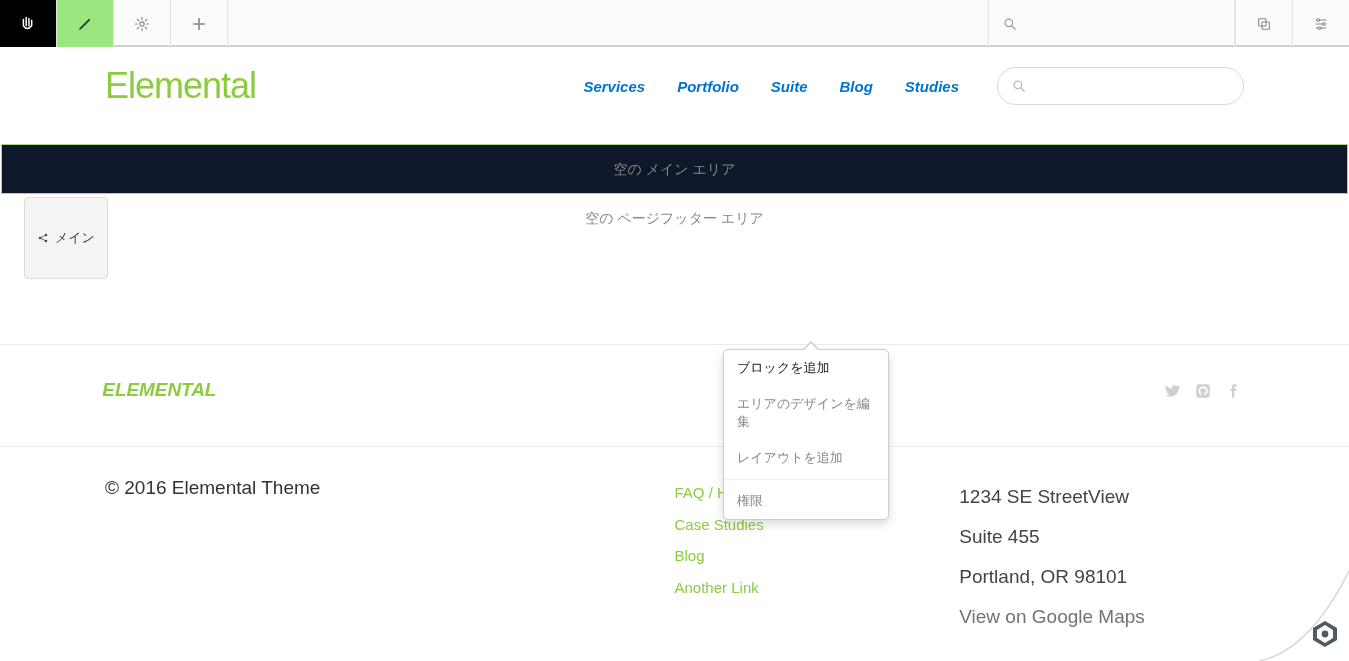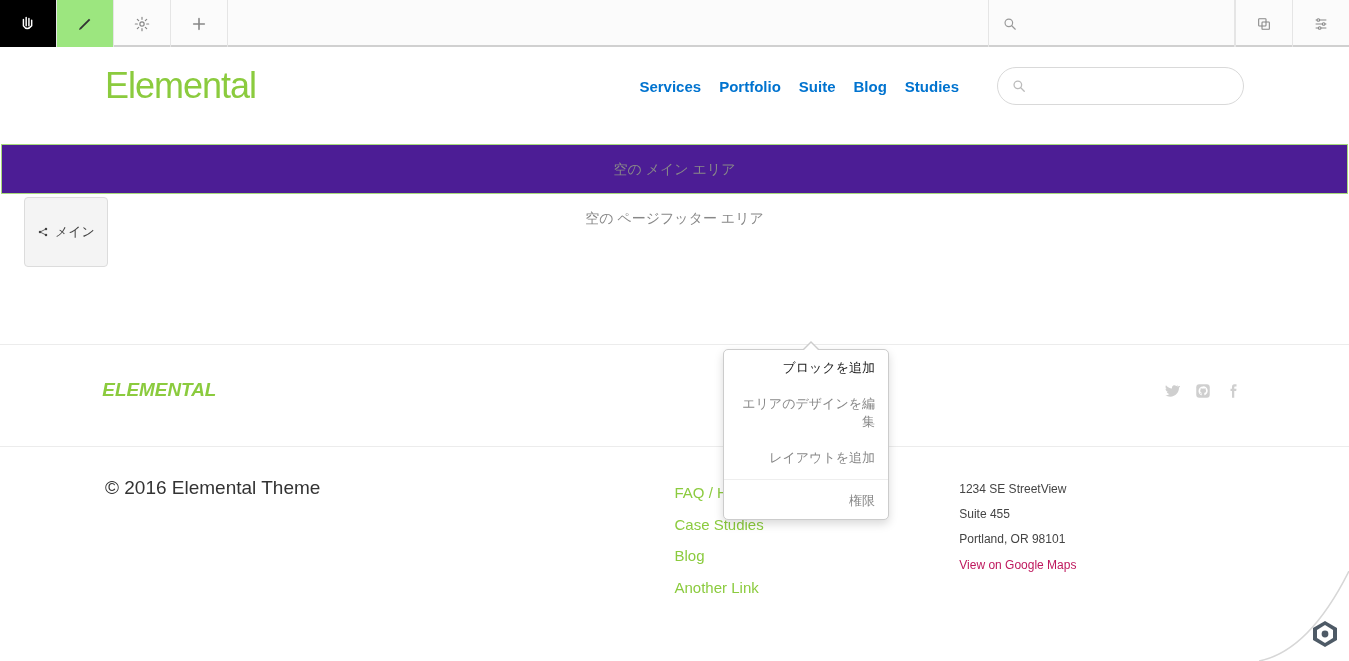--- a/index.html
+++ b/index.html
@@ -10,47 +10,47 @@
 .admin-btn { width: 57px; height: 47px; display: flex; align-items: center; justify-content: center; border-right: 1px solid #e5e5e5; cursor: pointer; color: #555; }
 .admin-btn.logo { background: #000; color: #fff; }
 .admin-btn.edit-active { background: #9ce67f; color: #333; }
 .admin-spacer { flex: 1; }
 .admin-search { width: 247px; height: 47px; border-left: 1px solid #e5e5e5; border-right: 1px solid #e5e5e5; display: flex; align-items: center; padding: 0 14px; color: #999; cursor: text; }
 .admin-right-btn { width: 57px; height: 47px; display: flex; align-items: center; justify-content: center; border-left: 1px solid #e5e5e5; cursor: pointer; color: #777; }
 
 
 .site-header { display: flex; align-items: center; padding: 18px 105px 12px 105px; }
 .logo-text { font-family: Arial, sans-serif; font-weight: 400; font-size: 36px; color: #8bcb3e; letter-spacing: -1px; }
-.main-nav { margin-left: auto; display: flex; gap: 18px; align-items: flex-start; }
+.main-nav { margin-left: auto; display: flex; gap: 32px; align-items: flex-start; font-style: italic; }
 .main-nav a { color: #0073cf; font-weight: 700; text-decoration: none; font-size: 15px; }
 .site-search { margin-left: 38px; width: 247px; height: 38px; border: 1px solid #d9d9d9; border-radius: 19px; display: flex; align-items: center; padding: 0 14px; color: #bbb; }
 
 
 .edit-zone { margin-top: 25px; position: relative; }
-.area { border: 1px solid #a7d97b; background: #4c1d95; text-align: center; height: 50px; line-height: 48px; color: #888; position: relative; margin: 0 1px; }
+.area { border: 1px solid #a7d97b; background: #0f172a; text-align: center; height: 50px; line-height: 48px; color: #888; position: relative; margin: 0 1px; }
 .area.footer-area { border: none; background: transparent; height: 50px; line-height: 48px; color: #888; }
-.area-label { position: absolute; left: 22px; top: 52px; background: #f4f4f4; border: 1px solid #dcdcdc; border-radius: 4px; padding: 10px 12px; font-size: 13px; color: #444; display: flex; align-items: center; gap: 6px; }
+.area-label { position: absolute; left: 22px; top: 52px; background: #f4f4f4; border: 1px solid #dcdcdc; border-radius: 4px; padding: 16px 12px; font-size: 13px; color: #444; display: flex; align-items: center; gap: 6px; }
 
 
-.popover { position: absolute; left: 723px; top: 205px; width: 166px; background: #fff; border: 1px solid #ccc; border-radius: 5px; box-shadow: 0 4px 10px rgba(0,0,0,.15); z-index: 50; text-align: right; }
+.popover { position: absolute; left: 723px; top: 205px; width: 166px; background: #fff; border: 1px solid #ccc; border-radius: 5px; box-shadow: 0 4px 10px rgba(0,0,0,.15); z-index: 50; }
 .popover::before { content: ""; position: absolute; top: -9px; left: 78px; width: 0; height: 0; border-left: 9px solid transparent; border-right: 9px solid transparent; border-bottom: 9px solid #ccc; }
 .popover::after { content: ""; position: absolute; top: -7px; left: 79px; width: 0; height: 0; border-left: 8px solid transparent; border-right: 8px solid transparent; border-bottom: 8px solid #fff; }
 .popover-item { padding: 9px 13px; color: #888; font-size: 13px; cursor: pointer; }
 .popover-item.primary { color: #222; }
 .popover-sep { border-top: 1px solid #eee; margin: 3px 0; }
 
 
 .footer-top { margin-top: 100px; border-top: 1px solid #ececec; padding: 35px 105px 45px; display: flex; justify-content: space-between; align-items: center; }
 .footer-logo { font-family: Arial, sans-serif; font-weight: 900; font-style: italic; font-size: 18px; color: #8bcb3e; letter-spacing: 0; transform: scaleX(1.05); }
 .social-icons { display: flex; gap: 14px; color: #cfcfcf; font-size: 18px; }
 
 .footer-cols { border-top: 1px solid #ececec; padding: 30px 105px 60px; display: grid; grid-template-columns: 1fr 1fr 1fr 1fr; color: #444; background: #fff; }
 .footer-links a { display: block; color: #8bcb3e; text-decoration: none; line-height: 2.1; font-size: 15px; }
-.footer-addr { line-height: 2.1; font-size: 12px; color: #444; }
-.footer-addr a { color: #be185d; text-decoration: none; }
+.footer-addr { line-height: 2.1; font-size: 19px; color: #444; }
+.footer-addr a { color: #737373; text-decoration: none; }
 .copyright { font-size: 19px; color: #333; }
 
 
 .corner-badge { position: fixed; right: 0; bottom: 0; width: 90px; height: 90px; pointer-events: none; }
 
 
 svg { display: block; }
 </style>
 </head>
 <body>

